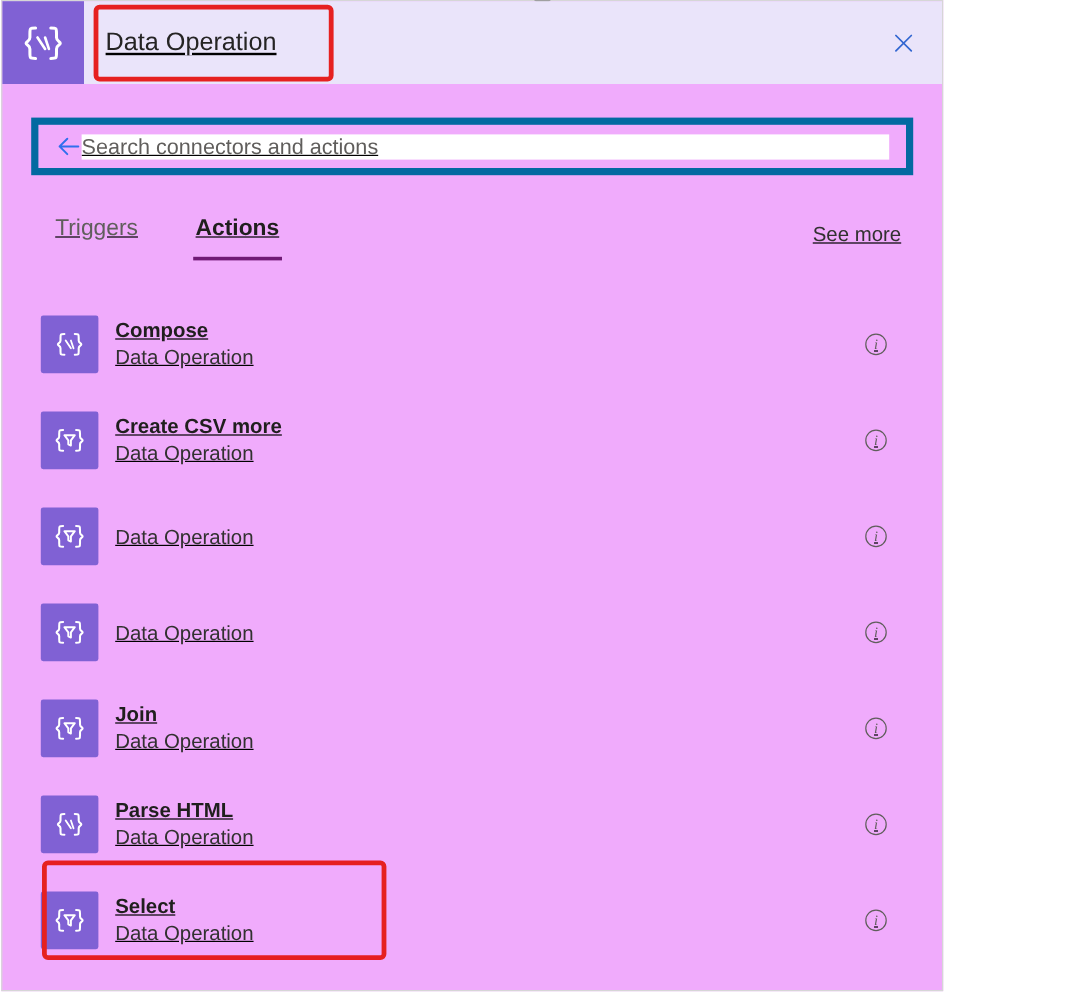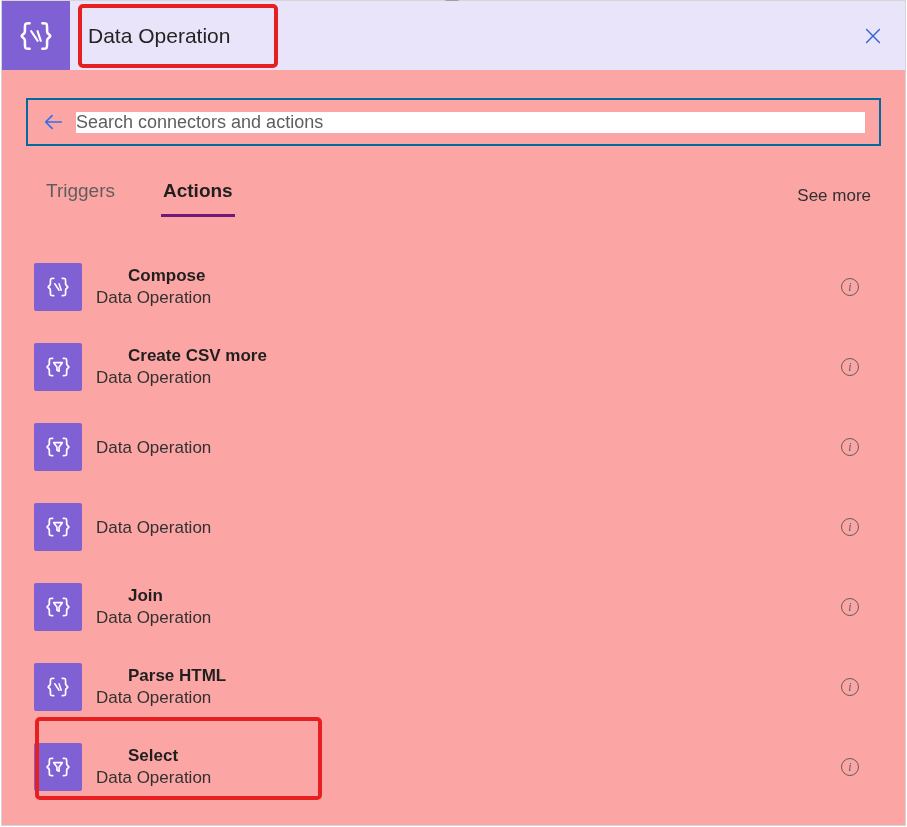--- a/index.html
+++ b/index.html
@@ -5,24 +5,25 @@
   * { box-sizing: border-box; margin: 0; padding: 0; }
   body {
     font-family: "Segoe UI", -apple-system, sans-serif;
     background: #fff;
     width: 907px;
     height: 827px;
     overflow: hidden;
   }
   .panel {
     border: 1px solid #d6d6d6;
-    width: 905px;
+    width: 785px;
     height: 826px;
     margin-left: 1px;
-    background: #fca5a5;
+    background: #f0abfc;
+    text-decoration: underline;
   }
   .header {
     background: #EAE4FA;
     height: 69px;
     display: flex;
     align-items: center;
     position: relative;
   }
   .header-icon-box {
     width: 68px;
@@ -64,26 +65,25 @@
     border-left: 10px solid transparent;
     border-right: 10px solid transparent;
     border-top: 10px solid #a0a0a0;
     pointer-events:none;
   }
 
   .body-area {
     padding: 28px 24px 0 24px;
   }
   .search-box {
-    border: 2px solid #0369a1;
+    border: 6px solid #0369a1;
     height: 48px;
     display: flex;
     align-items: center;
     padding: 0 14px;
-    gap: 12px;
   }
   .search-box .back-arrow {
     color: #2F6FED;
     display:flex; align-items:center; cursor:pointer;
   }
   .search-input {
     flex: 1;
     border: none;
     outline: none;
     font-size: 18px;
@@ -126,21 +126,21 @@
   }
   .action-icon {
     width: 48px; height: 48px;
     background: #8061D4;
     display:flex; align-items:center; justify-content:center;
     margin-left: 6px;
     border-radius: 2px;
   }
   .action-icon svg { width: 26px; height: 26px; }
   .action-text { margin-left: 14px; flex:1; }
-  .action-title { font-size: 17px; font-weight: 600; color: #201f1e; margin-left: 32px; }
+  .action-title { font-size: 17px; font-weight: 600; color: #201f1e; }
   .action-sub { font-size: 17px; color: #323130; margin-top: 2px; }
   .info-icon {
     margin-right: 20px;
     width: 18px; height: 18px;
     border: 1.2px solid #605e5c;
     border-radius: 50%;
     display:flex; align-items:center; justify-content:center;
     font-size: 12px; color:#605e5c;
     font-family: Georgia, serif;
     font-style: italic;

